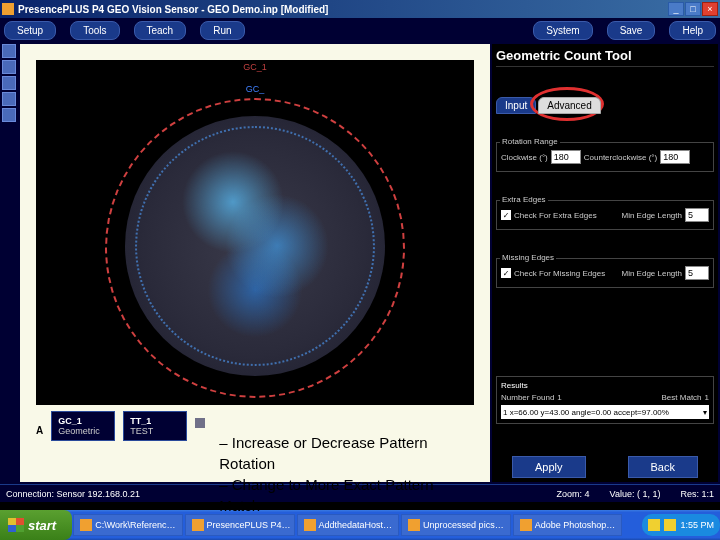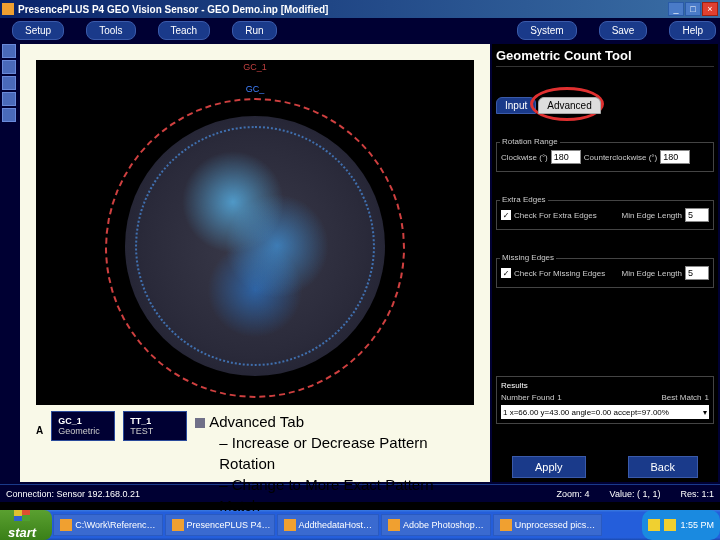--- a/index.html
+++ b/index.html
@@ -4,21 +4,21 @@
 <style>
 * { box-sizing: border-box; margin: 0; padding: 0; font-family: Tahoma, Arial, sans-serif; }
 body { width: 720px; height: 540px; background: #000033; overflow: hidden; font-size: 10px; }
 .titlebar { height: 18px; background: linear-gradient(to right, #0A246A, #3A6EA5); color: #fff; display: flex; align-items: center; padding: 4px 2px; }
 .titlebar .icon { width: 12px; height: 12px; background: #f0a030; margin-right: 4px; }
 .titlebar .title { flex: 1; font-size: 10px; font-weight: bold; }
 .winbtns { display: flex; gap: 1px; }
 .winbtn { width: 16px; height: 14px; background: #4a7bc8; border: 1px solid #2a5ba8; display: flex; align-items: center; justify-content: center; color: #fff; font-size: 9px; }
 .winbtn.close { background: #e04030; border-color: #a02010; }
 .menubar { height: 24px; background: #000033; display: flex; align-items: center; padding: 0 4px; gap: 14px; }
-.menubtn { background: #1a3a8a; color: #fff; padding: 3px 12px; border-radius: 8px; font-size: 10px; border: 1px solid #3a5aaa; margin-left: 8px; }
+.menubtn { background: #1a3a8a; color: #fff; padding: 3px 12px; border-radius: 8px; font-size: 10px; border: 1px solid #3a5aaa; }
 .menubar .spacer { flex: 1; }
 .mainarea { height: 442px; display: flex; background: #000033; }
 .leftstrip { width: 18px; background: #000033; display: flex; flex-direction: column; gap: 2px; padding-top: 2px; }
 .leftstrip .tool { width: 14px; height: 14px; background: #4a6aba; margin-left: 2px; border: 1px solid #6a8ada; }
 .imagepanel { flex: 1.2; background: #f9f9e8; padding: 16px; margin: 2px; position: relative; }
 .canvas { background: #000; width: 100%; height: 345px; position: relative; overflow: hidden; }
 .label-gc1 { position: absolute; top: 2px; left: 50%; transform: translateX(-50%); color: #c04040; font-size: 9px; }
 .label-gc { position: absolute; top: 24px; left: 50%; transform: translateX(-50%); color: #4080ff; font-size: 9px; }
 .coin { position: absolute; left: 50%; top: 50%; transform: translate(-50%, -45%); width: 260px; height: 260px; border-radius: 50%; background: radial-gradient(circle, #3a3a4a 0%, #2a2a3a 60%, #1a1a2a 100%); }
 .coin-overlay { position: absolute; inset: 20px; border-radius: 50%; background:
@@ -49,25 +49,25 @@
 .chk { width: 10px; height: 10px; background: #fff; color: #000; display: inline-flex; align-items: center; justify-content: center; font-size: 8px; }
 .lbl { color: #ccc; font-size: 8px; }
 .spacer2 { flex: 1; }
 .results { border: 1px solid #444; padding: 4px; font-size: 8px; }
 .dropdown { width: 100%; background: #fff; color: #000; height: 14px; font-size: 8px; padding: 0 2px; display: flex; align-items: center; justify-content: space-between; margin-top: 2px; }
 .actionrow { display: flex; gap: 10px; justify-content: space-around; margin-top: 8px; }
 .actbtn { background: #1a3a8a; color: #fff; padding: 4px 22px; border-radius: 0; font-size: 11px; border: 1px solid #3a5aaa; }
 .statusbar { height: 18px; background: #000033; color: #fff; display: flex; align-items: center; font-size: 9px; padding: 0 6px; gap: 20px; border-top: 1px solid #1a3a8a; }
 .statusbar .spacer { flex: 1; }
 .taskbar { height: 30px; background: linear-gradient(to bottom, #3a7ae0, #245edb 8%, #245edb 92%, #1a4ab0); display: flex; align-items: center; }
-.startbtn { height: 30px; padding: 0 16px 0 8px; background: linear-gradient(to bottom, #5aa030, #3a8018); color: #fff; font-weight: bold; font-style: italic; font-size: 13px; display: flex; align-items: center; border-radius: 0 8px 8px 0; gap: 4px; flex-direction: column; }
+.startbtn { height: 30px; padding: 0 16px 0 8px; background: linear-gradient(to bottom, #5aa030, #3a8018); color: #fff; font-weight: bold; font-style: italic; font-size: 13px; display: flex; align-items: center; border-radius: 0 8px 8px 0; gap: 4px; }
 .startbtn .winflag { width: 16px; height: 14px; background: conic-gradient(#e05030 0 25%, #50a030 0 50%, #3060d0 0 75%, #e0c030 0); }
 .taskitem { height: 22px; background: #3a6ad0; margin: 0 1px; padding: 0 6px; display: flex; align-items: center; color: #fff; font-size: 9px; border: 1px solid #2a5ac0; gap: 3px; max-width: 110px; overflow: hidden; white-space: nowrap; }
 .taskitem .ticon { width: 12px; height: 12px; background: #f0a030; flex-shrink: 0; }
-.tray { height: 30px; background: #1a8ae0; padding: 0 6px; display: flex; align-items: center; color: #fff; font-size: 9px; margin-left: auto; gap: 4px; border-radius: 10px; }
+.tray { height: 22px; background: #1a8ae0; padding: 0 6px; display: flex; align-items: center; color: #fff; font-size: 9px; margin-left: auto; gap: 4px; border-radius: 10px; }
 .tray .ticon { width: 12px; height: 12px; background: #f0d030; }
 .bottombar { height: 8px; background: #000; }
 </style>
 </head>
 <body>
 
 <div class="titlebar">
   <div class="icon"></div>
   <div class="title">PresencePLUS P4 GEO Vision Sensor - GEO Demo.inp [Modified]</div>
   <div class="winbtns">
@@ -111,21 +111,21 @@
       <div class="seltag">A</div>
       <div class="toolbox">
         <div class="t1">GC_1</div>
         <div class="t2">Geometric</div>
       </div>
       <div class="toolbox">
         <div class="t1">TT_1</div>
         <div class="t2">TEST</div>
       </div>
       <div class="notes">
-        <div><span class="bullet"></span><span>Advanced Tab</span></div>
+        <div><span class="bullet"></span></div>
         <div style="padding-left:24px">– Increase or Decrease Pattern Rotation</div>
         <div style="padding-left:24px">– Change to More Exact Pattern Match</div>
       </div>
     </div>
   </div>
 
   <div class="rightpanel">
     <div class="rp-title">Geometric Count Tool</div>
     <div class="tabs">
       <div class="tab">Input</div>
@@ -211,24 +211,24 @@
   <div class="taskitem">
       <div class="ticon"></div>
       <span>PresencePLUS P4…</span>
     </div>
   <div class="taskitem">
       <div class="ticon"></div>
       <span>AddthedataHost…</span>
     </div>
   <div class="taskitem">
       <div class="ticon"></div>
+      <span>Unprocessed pics…</span>
+    </div>
+  <div class="taskitem">
+      <div class="ticon"></div>
       <span>Adobe Photoshop…</span>
-    </div>
-  <div class="taskitem">
-      <div class="ticon"></div>
-      <span>Unprocessed pics…</span>
     </div>
   <div class="tray">
     <div class="ticon"></div>
     <div class="ticon"></div>
     <span>1:55 PM</span>
   </div>
 </div>
 
 </body></html>

